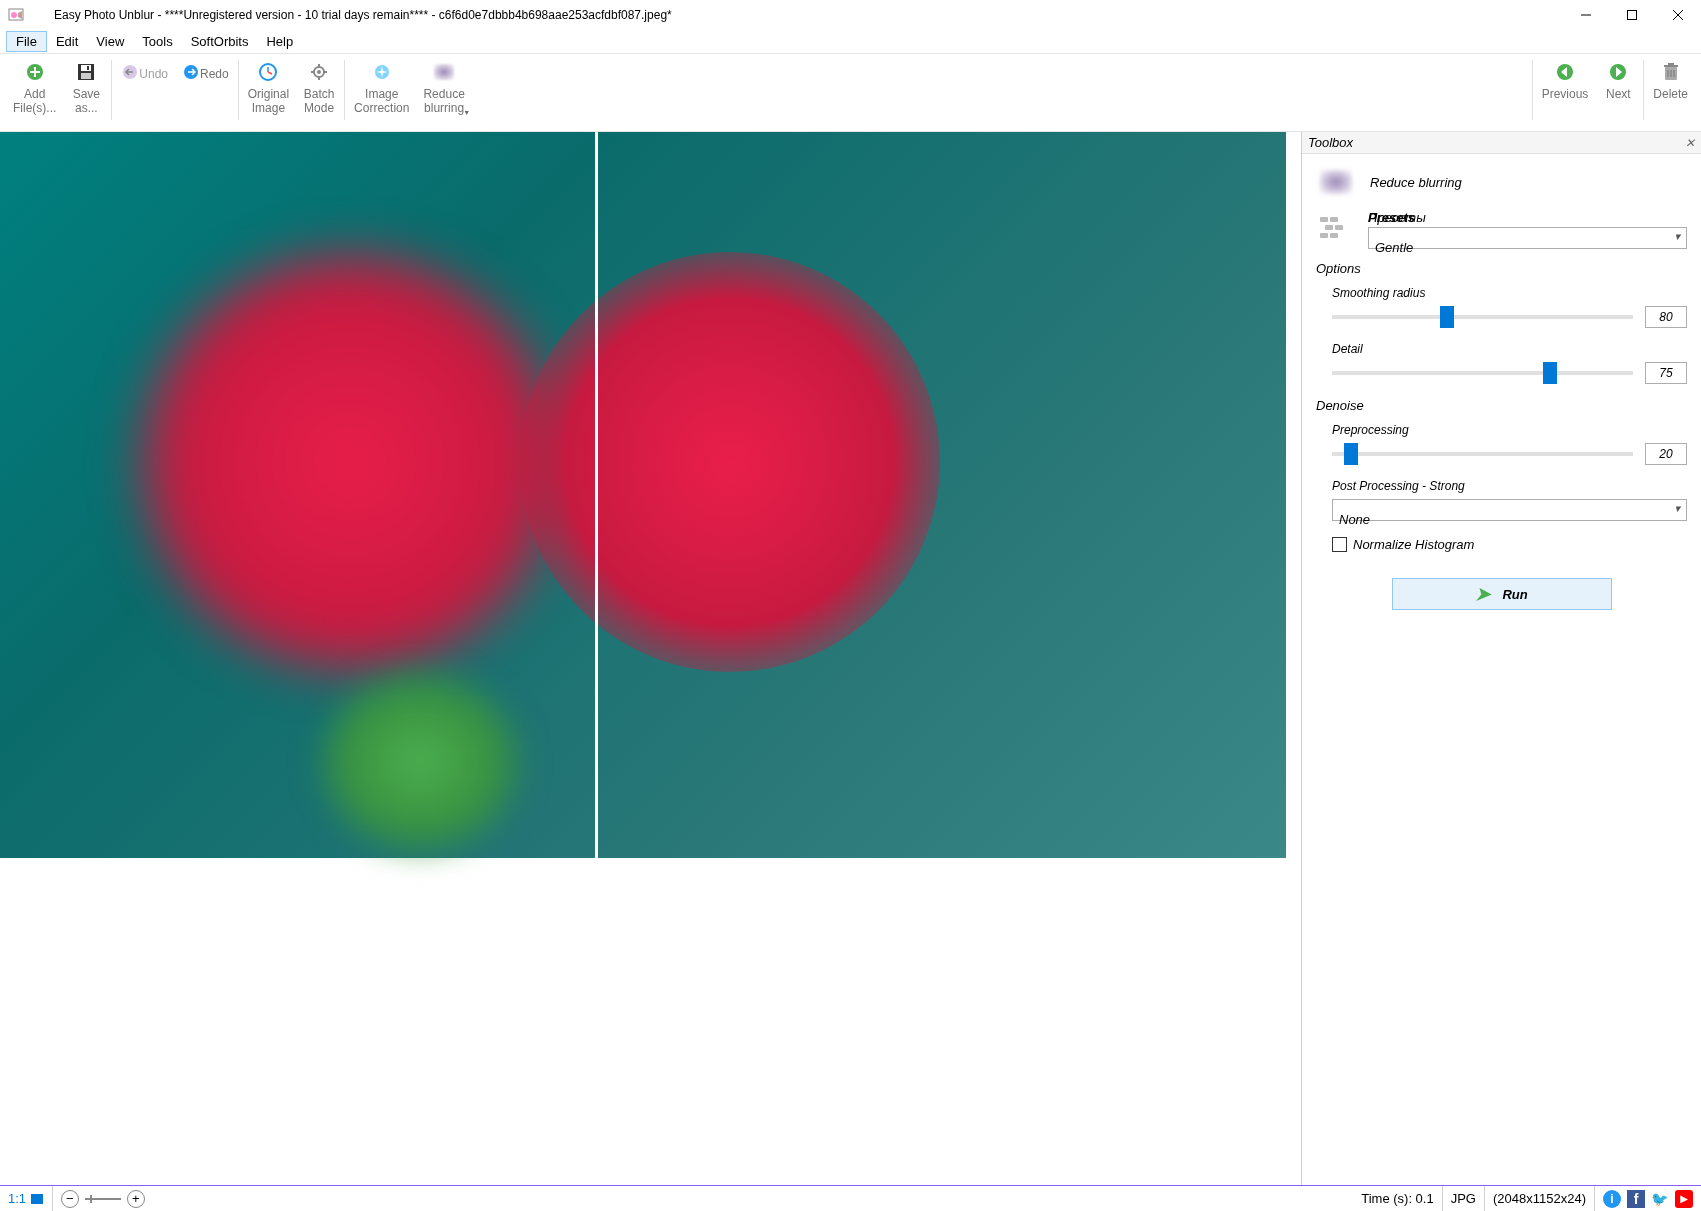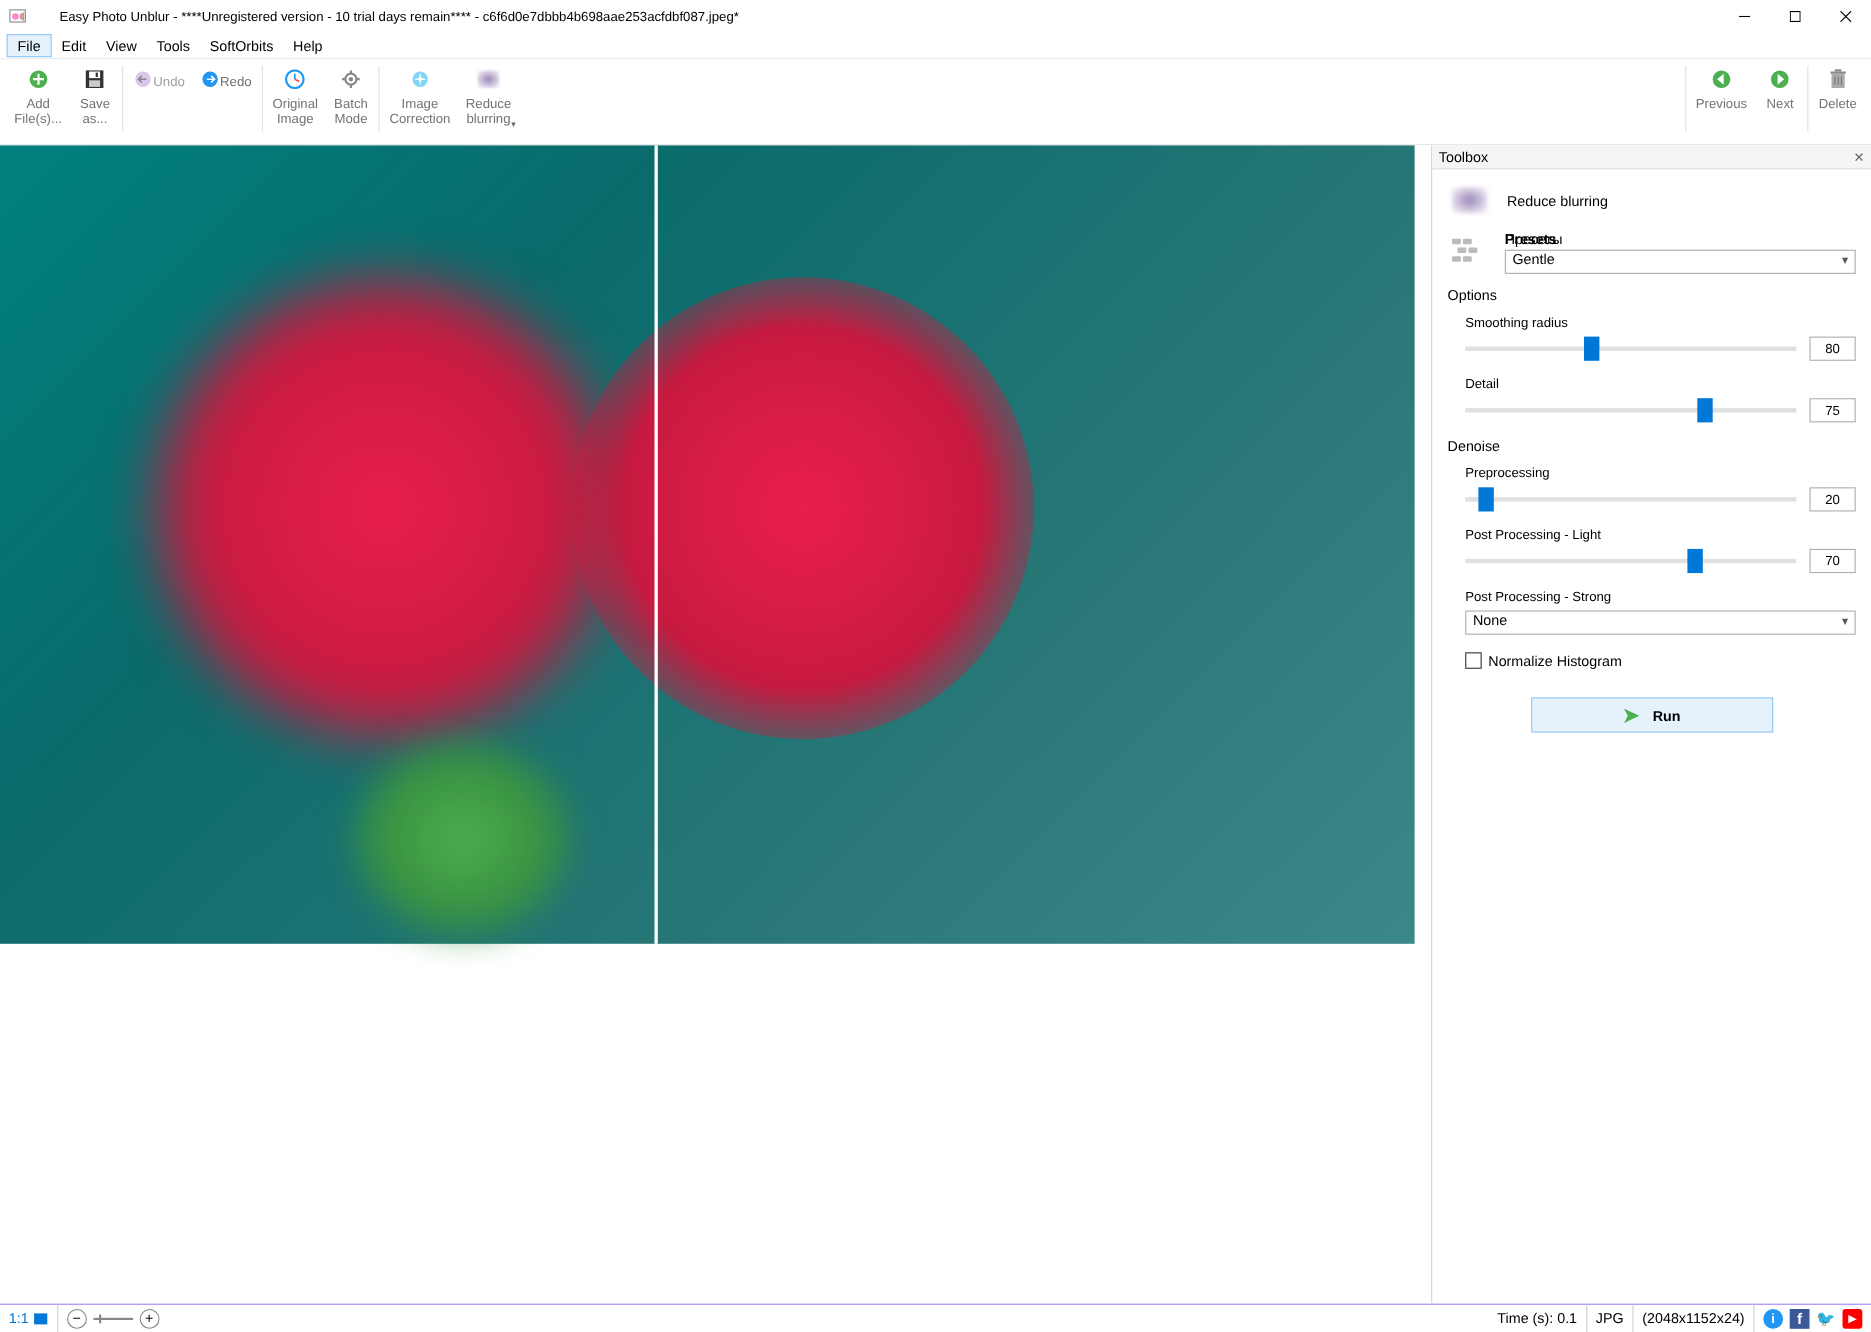--- a/index.html
+++ b/index.html
@@ -19,40 +19,40 @@
 .toolbar { height: 78px; background: #fff; display: flex; align-items: flex-start; padding: 2px 6px 0 6px; border-bottom: 1px solid #e5e5e5; }
 .tbtn { display: flex; flex-direction: column; align-items: center; justify-content: flex-start; padding: 4px 6px; min-width: 46px; border: 1px solid transparent; cursor: pointer; text-align: center; }
 .tbtn .ticon { height: 22px; display: flex; align-items: center; justify-content: center; margin-bottom: 4px; }
 .tbtn.small { flex-direction: row; min-width: 46px; }
 .tbtn .tlabel { font-size: 12px; line-height: 14px; color: #737373; }
 .tbtn.disabled .tlabel { color: #a0a0a0; }
 .tbtn .drop-arrow { font-size: 8px; color: #666; align-self: flex-end; margin-top: -4px; }
 .toolbar-spacer { flex: 1; }
 .toolbar-sep { width: 1px; background: #e0e0e0; height: 60px; margin: 4px 2px; }
 
-.main { display: flex; height: calc(1211px - 30px - 24px - 78px - 26px); }
+.main { display: flex; height: calc(1211px - 30px - 24px - 78px - 26px); font-style: italic; }
 .image-area { flex: 1; background: #fff; position: relative; overflow: hidden; }
 .image-content { position: absolute; top: 0; left: 0; width: 1286px; height: 726px; background: linear-gradient(135deg, #008080 0%, #0a6b6b 30%, #2a7878 70%, #3a8888 100%); }
 .flower-blur { position: absolute; left: 140px; top: 120px; width: 420px; height: 420px; background: radial-gradient(circle, #e91e4a 0%, #d81c45 30%, #c71a40 60%, rgba(200,26,60,0.3) 80%, transparent 100%); filter: blur(25px); border-radius: 50%; }
 .flower-sharp { position: absolute; left: 520px; top: 120px; width: 420px; height: 420px; background: radial-gradient(circle, #e91e4a 0%, #d81c45 30%, #c71a40 55%, rgba(200,26,60,0.2) 75%, transparent 95%); border-radius: 50%; }
 .leaf { position: absolute; left: 320px; top: 540px; width: 200px; height: 180px; background: radial-gradient(ellipse, #4caf50 0%, #3a9440 50%, transparent 90%); filter: blur(15px); border-radius: 50%; }
 .divider-line { position: absolute; left: 595px; top: 0; width: 3px; height: 726px; background: #fff; }
 
 .toolbox { width: 400px; border-left: 1px solid #d0d0d0; background: #fff; display: flex; flex-direction: column; }
 .toolbox-header { height: 22px; display: flex; align-items: center; padding: 0 6px; background: #f5f5f5; border-bottom: 1px solid #e0e0e0; }
 .toolbox-header .tbx-title { flex: 1; font-size: 13px; }
 .toolbox-header .tbx-close { cursor: pointer; color: #666; font-size: 12px; }
 .toolbox-body { padding: 16px 14px; }
 .tbx-row { display: flex; align-items: center; margin-bottom: 16px; }
 .tbx-blur-icon { width: 32px; height: 24px; background: radial-gradient(ellipse, #9c88b8 0%, rgba(156,136,184,0.3) 70%, transparent 100%); filter: blur(2px); margin-right: 18px; margin-left: 4px; }
 .tbx-presets-row { display: flex; align-items: center; margin-bottom: 12px; }
 .tbx-presets-icon { width: 34px; height: 30px; margin-right: 16px; margin-left: 2px; }
 .tbx-presets-right { flex: 1; }
 .tbx-presets-label { font-size: 12px; margin-bottom: 2px; position: relative; }
-.tbx-select { width: 100%; height: 22px; border: 1px solid #abadb3; background: #fff; padding: 0 20px 0 6px; font-size: 12px; position: relative; cursor: pointer; }
+.tbx-select { width: 100%; height: 22px; border: 1px solid #abadb3; background: #fff; padding: 12px 20px 0 6px; font-size: 12px; position: relative; cursor: pointer; }
 .tbx-select::after { content: '▾'; position: absolute; right: 6px; top: 2px; font-size: 11px; color: #555; }
 .tbx-group-label { font-size: 13px; margin: 10px 0 10px 0; }
 .tbx-field { margin-left: 16px; margin-bottom: 14px; }
 .tbx-field-label { font-size: 12px; margin-bottom: 6px; }
 .tbx-slider-row { display: flex; align-items: center; gap: 12px; }
 .tbx-slider { flex: 1; height: 4px; background: #e0e0e0; position: relative; }
 .tbx-slider-thumb { position: absolute; top: -9px; width: 14px; height: 22px; background: #0078d7; }
 .tbx-value { width: 42px; height: 22px; border: 1px solid #abadb3; text-align: center; font-size: 12px; display: flex; align-items: center; justify-content: center; }
 .tbx-check-row { display: flex; align-items: center; margin-left: 16px; margin-top: 16px; }
 .tbx-checkbox { width: 15px; height: 15px; border: 1px solid #333; margin-right: 6px; }
@@ -302,29 +302,20 @@
       <div class="tbx-field">
         <div class="tbx-field-label">Preprocessing</div>
         <div class="tbx-slider-row">
           <div class="tbx-slider">
               <div class="tbx-slider-thumb" style="left:4%;"></div>
             </div>
           <div class="tbx-value">20</div>
         </div>
       </div>
 
-      <div class="tbx-field">
-        <div class="tbx-field-label">Post Processing - Light</div>
-        <div class="tbx-slider-row">
-          <div class="tbx-slider">
-              <div class="tbx-slider-thumb" style="left:67%;"></div>
-            </div>
-          <div class="tbx-value">70</div>
-        </div>
-      </div>
 
       <div class="tbx-field">
         <div class="tbx-field-label">Post Processing - Strong</div>
         <div class="tbx-select" style="width:100%;"><span>None</span></div>
       </div>
 
       <div class="tbx-check-row">
         <div class="tbx-checkbox"></div>
         <div>Normalize Histogram</div>
       </div>

